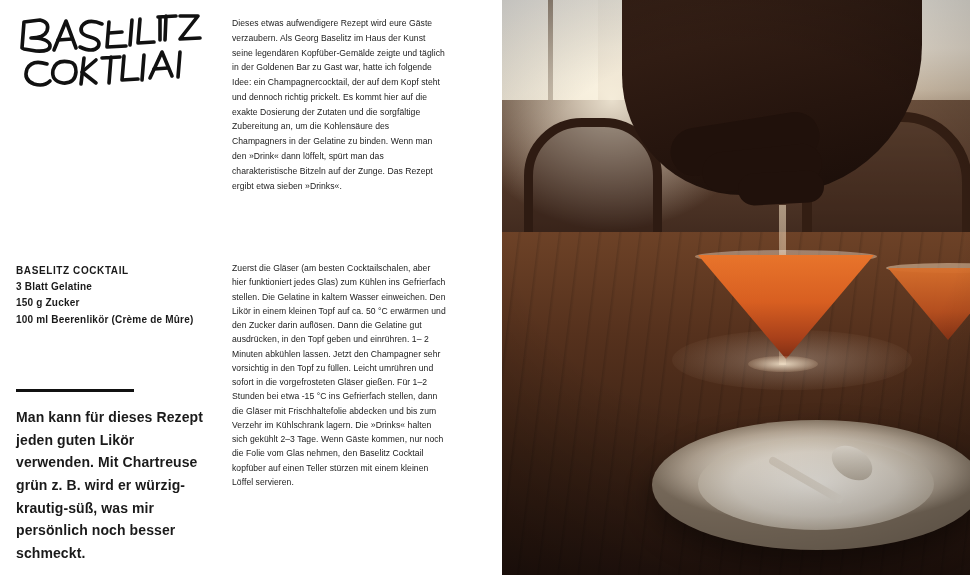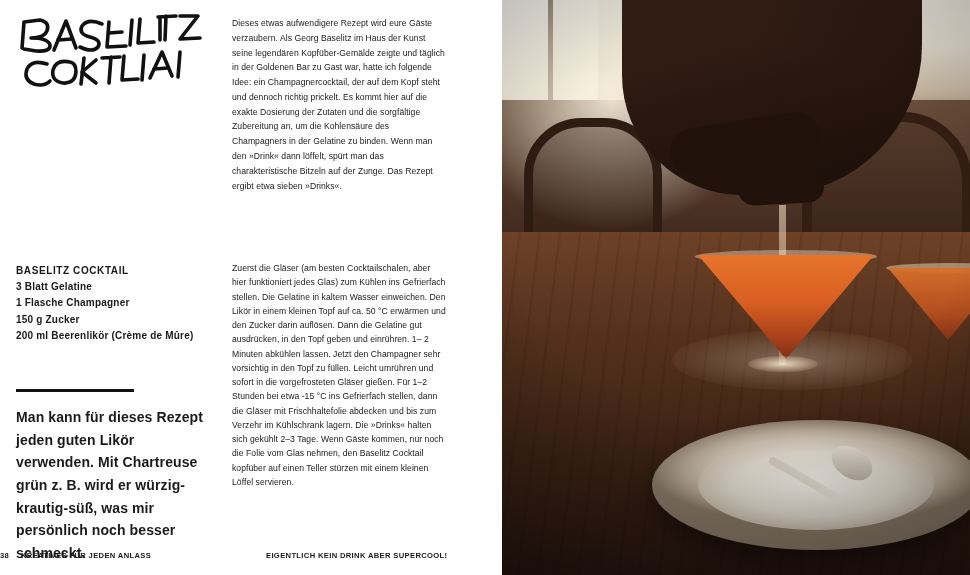--- a/index.html
+++ b/index.html
@@ -313,40 +313,34 @@
           <path d="M136 64 L148 38 L158 62"></path>
           <path d="M140 55 L154 54"></path>
           <path d="M166 38 L164 63"></path>
         </g>
       </svg>
     </div>
 
     <div class="ingredients">
       <div class="head">BASELITZ COCKTAIL</div>
       <div>3 Blatt Gelatine</div>
-      <div>1 Flasche Champagner</div>
       <div>150 g Zucker</div>
-      <div>200 ml Beerenlikör (Crème de Mûre)</div>
+      <div>100 ml Beerenlikör (Crème de Mûre)</div>
     </div>
 
     <div class="rule"></div>
 
     <div class="note">Man kann für dieses Rezept jeden guten Likör verwenden. Mit Chartreuse grün z. B. wird er würzig-krautig-süß, was mir persönlich noch besser schmeckt.</div>
   </div>
 
   <div class="col-mid">
     <div class="intro">Dieses etwas aufwendigere Rezept wird eure Gäste verzaubern. Als Georg Baselitz im Haus der Kunst seine legendären Kopfüber-Gemälde zeigte und täglich in der Goldenen Bar zu Gast war, hatte ich folgende Idee: ein Champagnercocktail, der auf dem Kopf steht und dennoch richtig prickelt. Es kommt hier auf die exakte Dosierung der Zutaten und die sorgfältige Zubereitung an, um die Kohlensäure des Champagners in der Gelatine zu  binden. Wenn man den »Drink« dann löffelt, spürt man das charakteristische Bitzeln auf der Zunge. Das Rezept ergibt etwa sieben »Drinks«.</div>
     <div class="method">Zuerst die Gläser (am besten Cocktailschalen, aber hier funktioniert jedes Glas) zum Kühlen ins Gefrierfach stellen. Die Gelatine in kaltem Wasser einweichen. Den Likör in einem kleinen Topf auf ca. 50 °C erwärmen und den Zucker darin auflösen. Dann die Gelatine gut ausdrücken, in den Topf geben und einrühren. 1– 2 Minuten abkühlen lassen. Jetzt den Champagner sehr vorsichtig in den Topf zu füllen. Leicht umrühren und sofort in die vorgefrosteten Gläser gießen. Für 1–2 Stunden bei etwa -15 °C ins Gefrierfach stellen, dann die Gläser mit Frischhaltefolie abdecken und bis zum Verzehr im Kühlschrank lagern. Die »Drinks« halten sich gekühlt 2–3 Tage. Wenn Gäste kommen, nur noch die Folie vom Glas nehmen, den Baselitz Cocktail kopfüber auf einen Teller stürzen mit einem kleinen Löffel servieren.</div>
   </div>
 
-  <div class="footer">
-    <span class="pagenum">38</span>
-    <span class="section">KREATIVES FÜR JEDEN ANLASS</span>
-    <span class="caption">EIGENTLICH KEIN DRINK ABER SUPERCOOL!</span>
-  </div>
 
   <div class="photo">
     <div class="sky"></div>
     <div class="window-left"></div>
     <div class="mullion" style="left:46px"></div>
     <div class="backwall"></div>
     <div class="glow"></div>
     <div class="chair-a"></div>
     <div class="chair-b"></div>
     <div class="table"></div>

